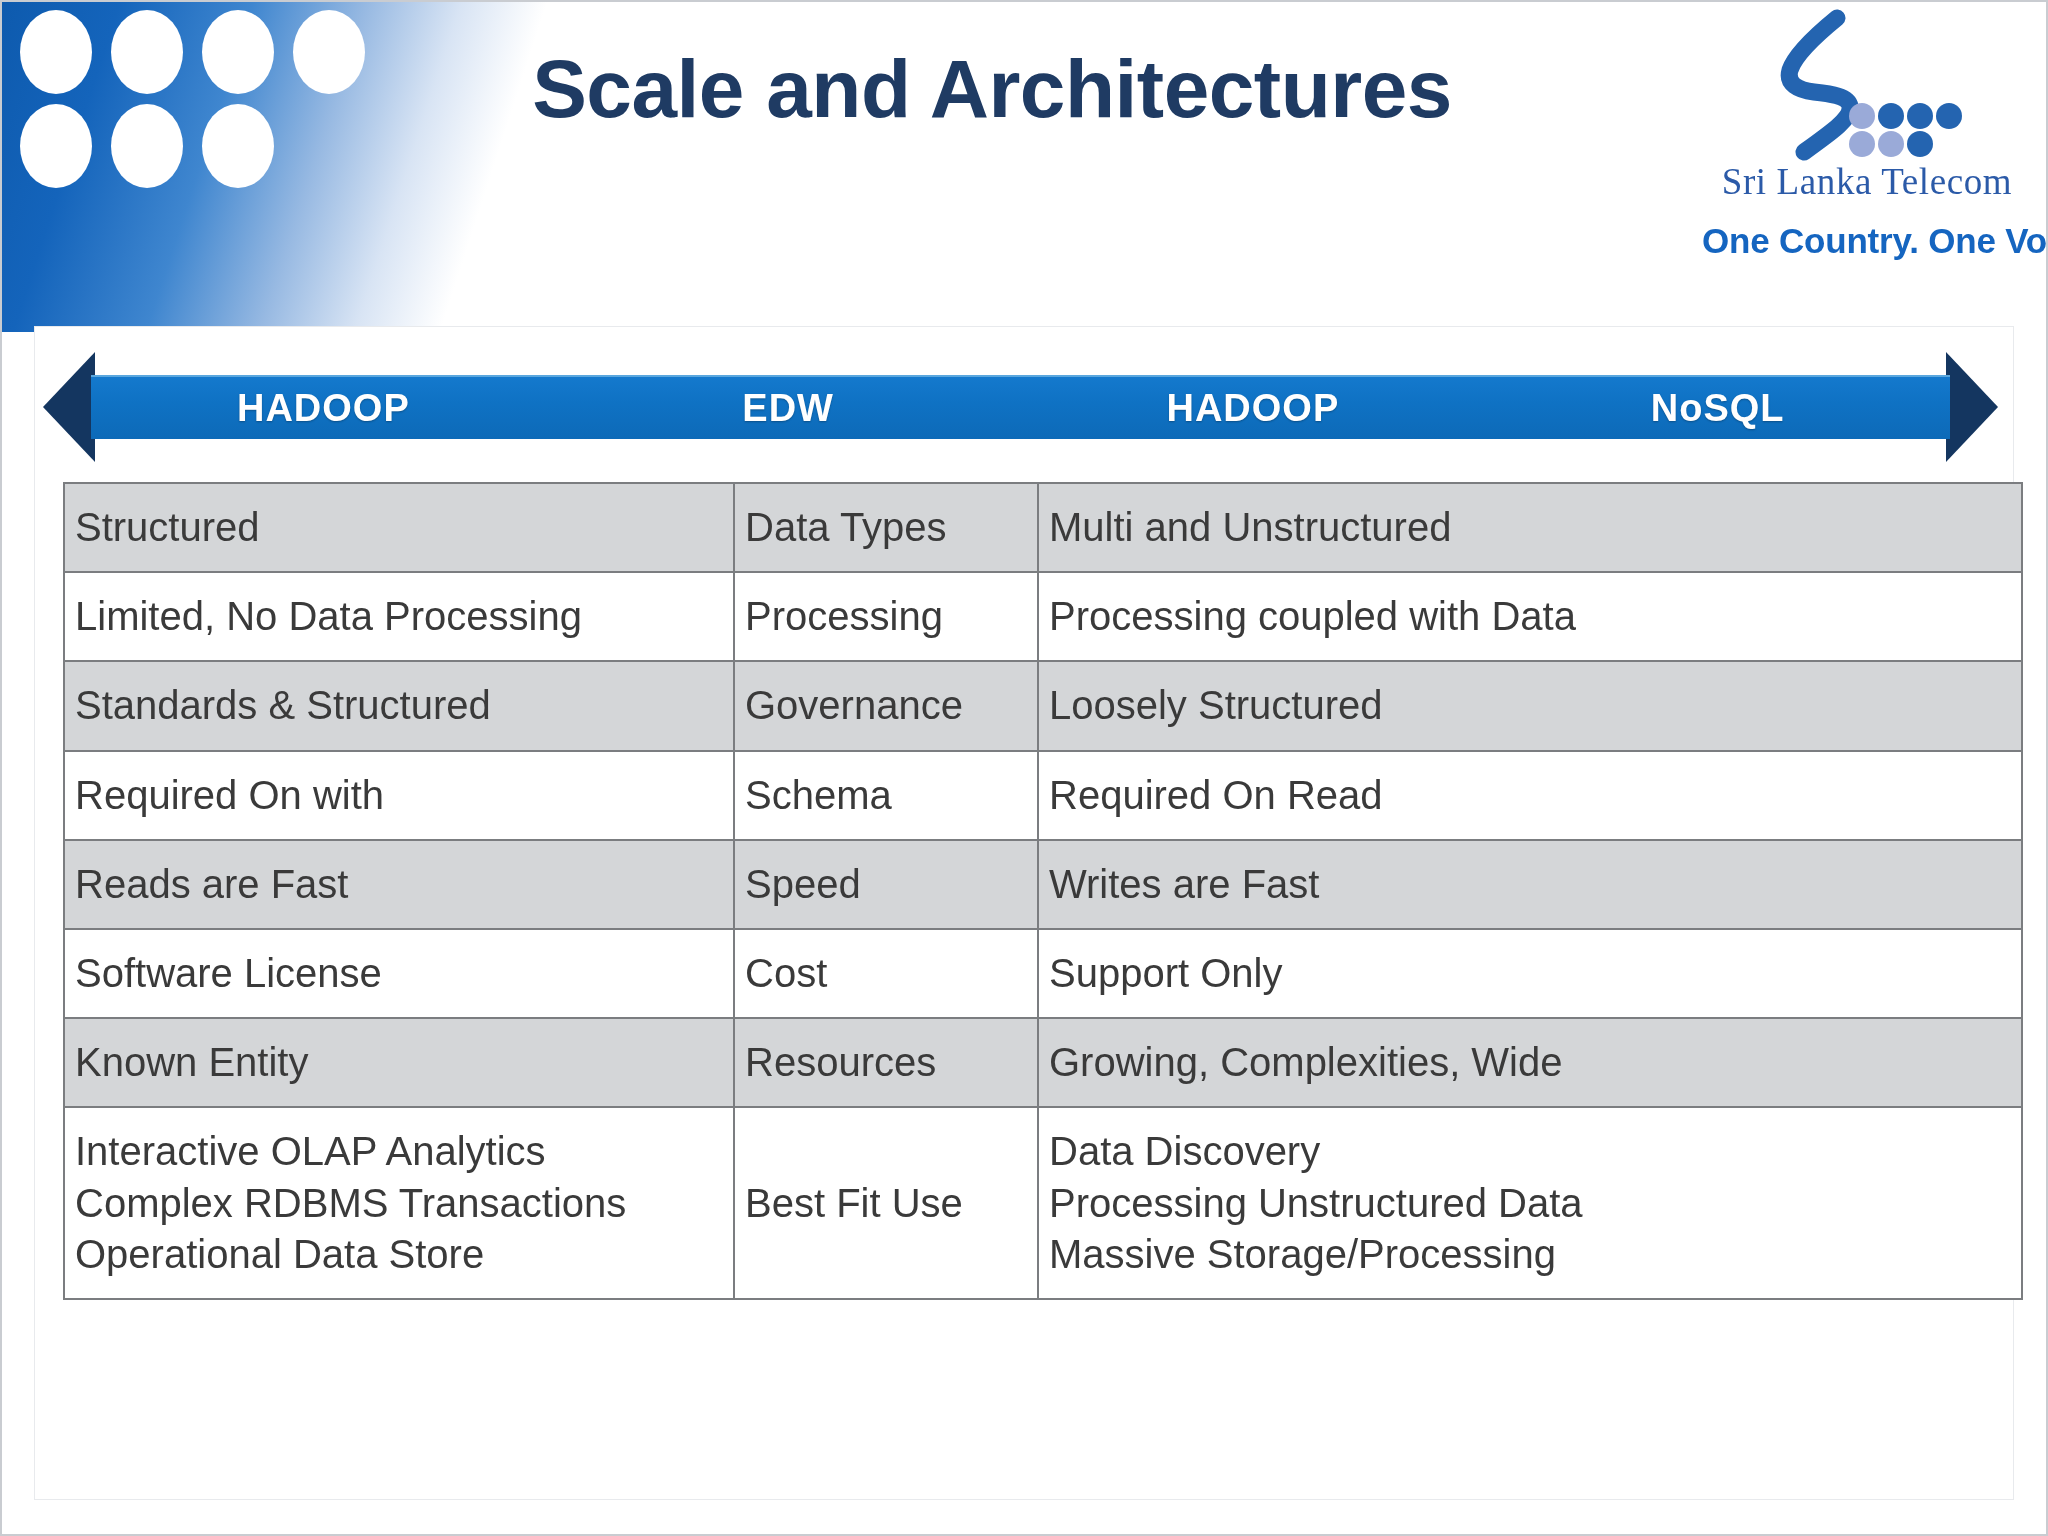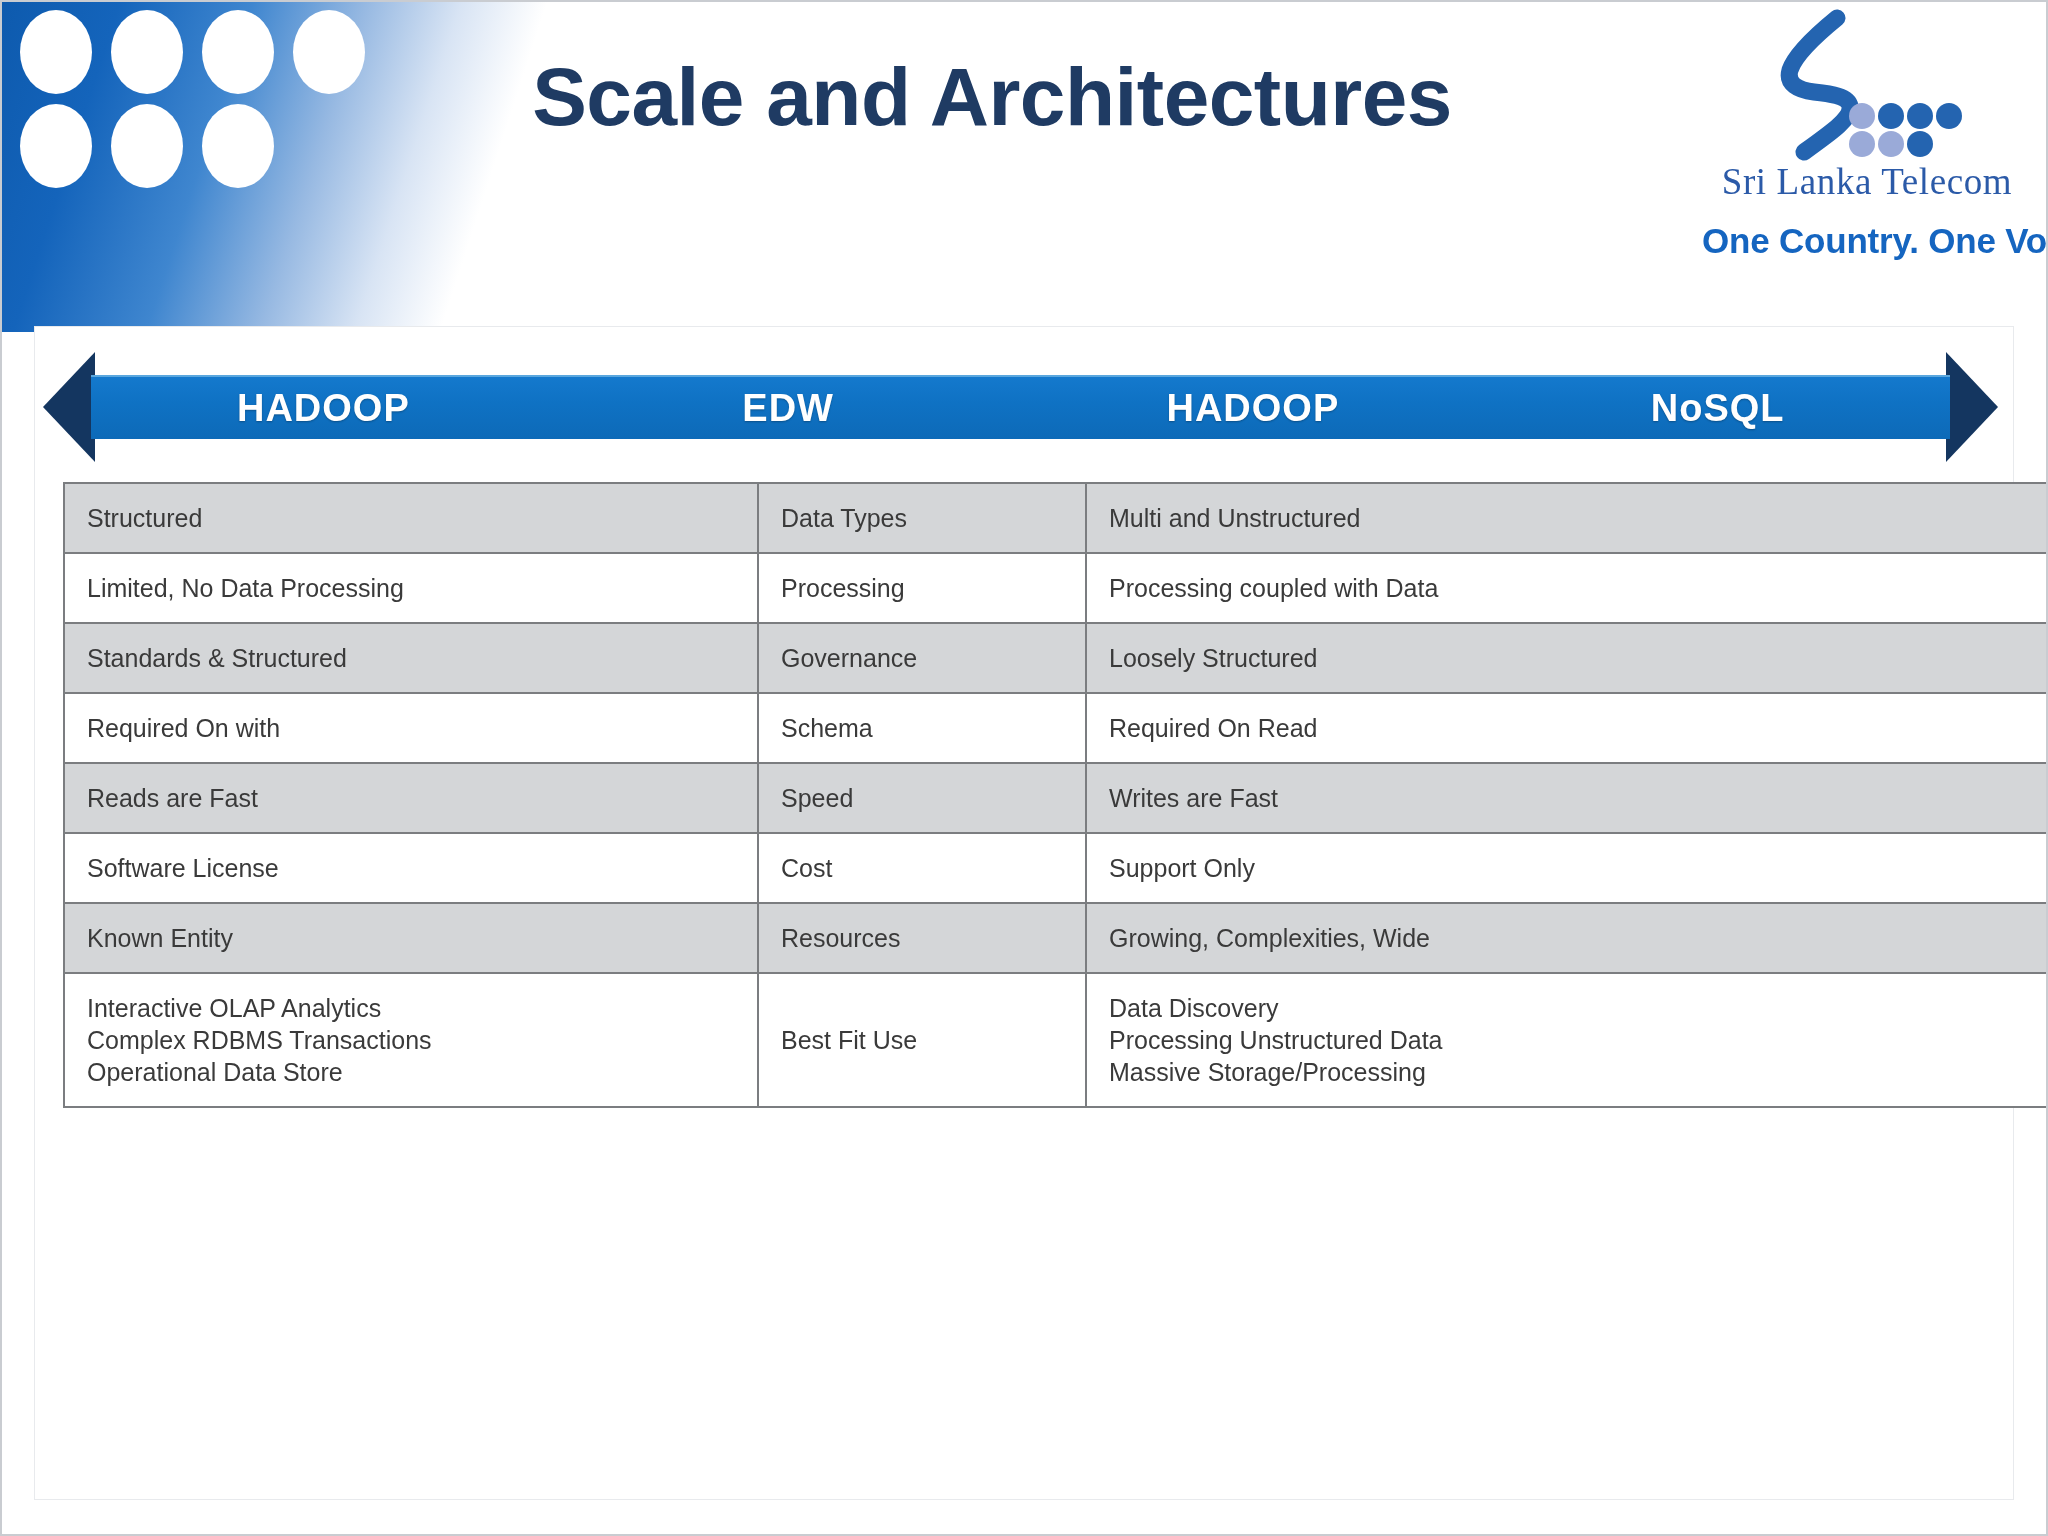--- a/index.html
+++ b/index.html
@@ -53,21 +53,21 @@
     width: 72px;
     height: 84px;
     border-radius: 50%;
     background: #ffffff;
   }
 
   
   #page-title {
     position: absolute;
     left: 430px;
-    top: 52px;
+    top: 44px;
     width: 1120px;
     text-align: center;
     font-size: 82px;
     font-weight: bold;
     color: #1f3b63;
     letter-spacing: -0.5px;
     line-height: 1.05;
   }
 
   
@@ -161,22 +161,22 @@
     position: absolute;
     left: 28px;
     top: 155px;
     width: 1892px;
     border-collapse: collapse;
     table-layout: fixed;
     border: 2px solid #6d6f72;
   }
   #comparison-table td {
     border: 2px solid #7b7d80;
-    padding: 18px 22px;
-    font-size: 25px;
+    padding: 18px 10px;
+    font-size: 40px;
     color: #3a3a3a;
     vertical-align: middle;
     line-height: 1.28;
     font-weight: 400;
   }
   #comparison-table tr.shaded td { background: #d4d6d8; }
   #comparison-table tr.plain  td { background: #ffffff; }
   #comparison-table td.col-rdbms    { width: 648px; }
   #comparison-table td.col-category { width: 282px; }
   #comparison-table td.col-hadoop   { width: 962px; }

